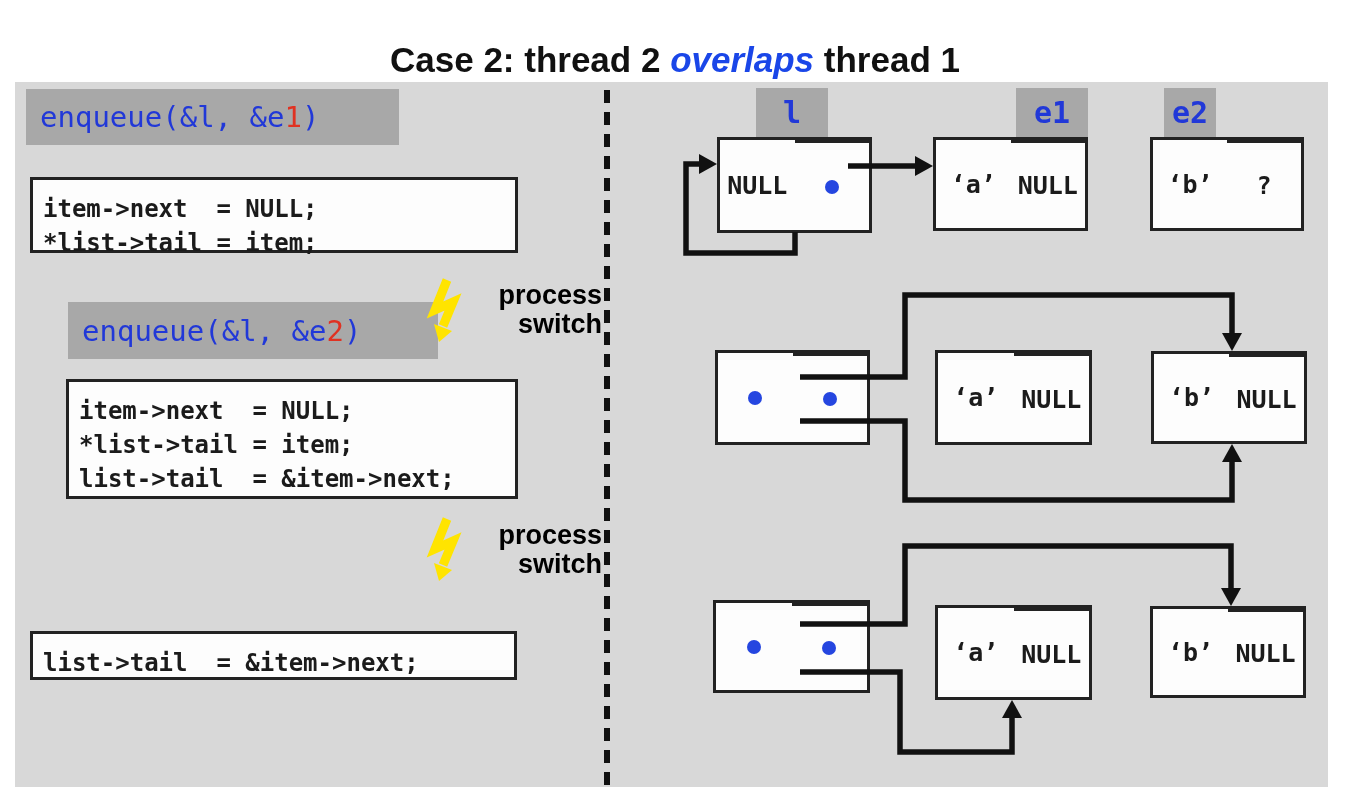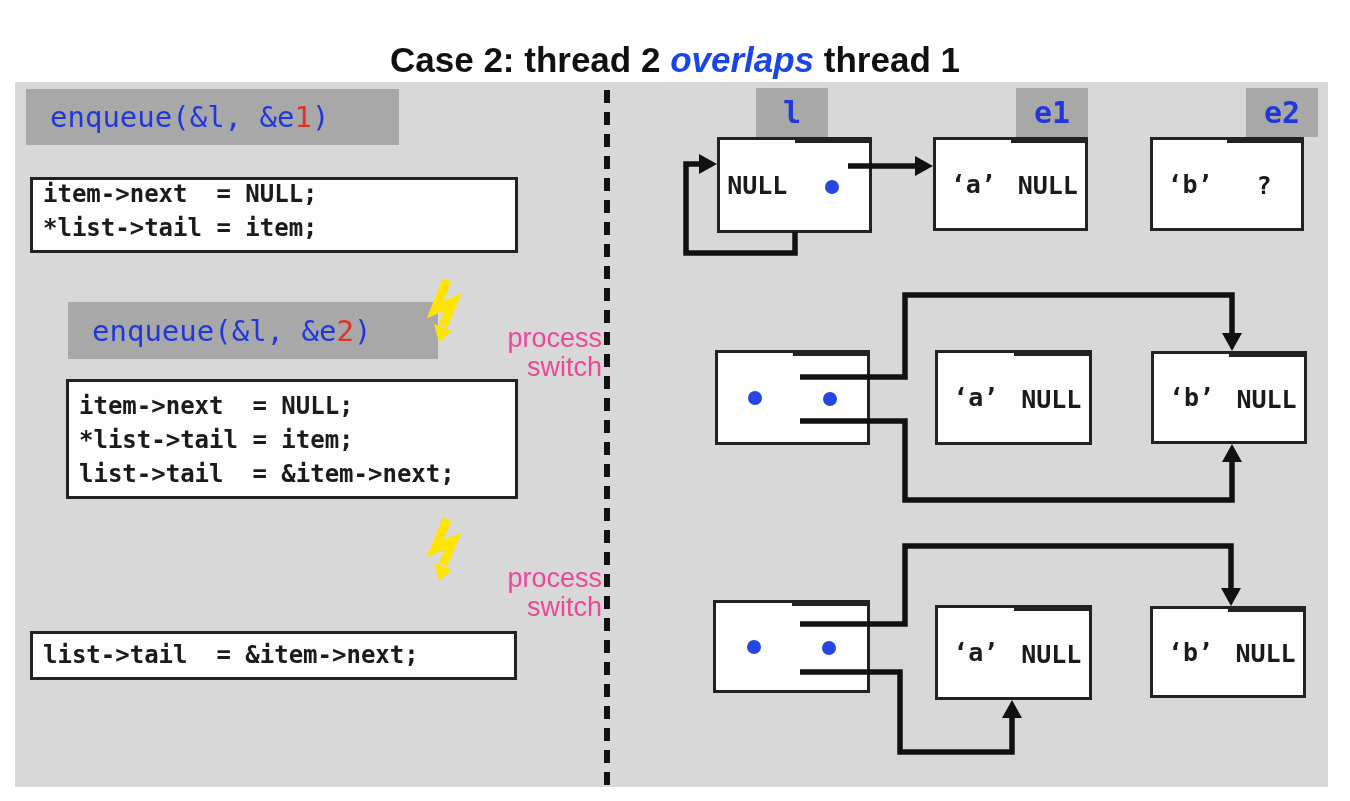--- a/index.html
+++ b/index.html
@@ -13,32 +13,32 @@
 
   
   #panel{left:15px;top:82px;width:1313px;height:705px;background:#d8d8d8;}
 
   
   #divider{left:604px;top:90px;width:6px;height:695px;
     background:repeating-linear-gradient(to bottom,#111 0 13px,transparent 13px 22px);}
 
   
   .call-hdr{background:#a8a8a8;color:#2138d8;font-family:"DejaVu Sans Mono",monospace;
-    font-size:29px;display:flex;align-items:center;padding-left:24px;box-sizing:border-box;}
+    font-size:29px;display:flex;align-items:center;padding-left:14px;box-sizing:border-box;}
   .call-hdr .red{color:#e03222;}
   .call-hdr span{white-space:pre;}
 
   
   .code-box{background:#fdfdfd;border:3px solid #222;box-sizing:border-box;
     font-family:"DejaVu Sans Mono",monospace;font-size:24px;font-weight:bold;color:#1b1b1b;
-    padding:5px 10px;display:flex;flex-direction:column;justify-content:flex-end;}
+    padding:12px 10px;display:flex;flex-direction:column;justify-content:flex-start;}
   .code-box .ln{white-space:pre;line-height:34px;}
 
   
-  .ps-text{width:124px;text-align:right;color:#ec4899;font-weight:normal;font-size:27px;line-height:29px;margin-top:43px;}
+  .ps-text{width:124px;text-align:right;color:#000000;font-weight:bold;font-size:27px;line-height:29px;}
 
   
   .mem-box{background:#fdfdfd;border:3px solid #222;box-sizing:border-box;display:flex;flex-direction:row;}
   .mem-cell{flex:1;display:flex;align-items:center;justify-content:center;
     font-family:"DejaVu Sans Mono",monospace;font-size:25px;font-weight:bold;color:#1b1b1b;}
   .mem-cell + .mem-cell{border-top:3px solid #222;}
   .dot{width:14px;height:14px;border-radius:50%;background:#2546e0;display:inline-block;}
 
   
   .var-tab{background:#a8a8a8;color:#2138d8;font-family:"DejaVu Sans Mono",monospace;
@@ -97,21 +97,21 @@
     <div>process</div>
     <div>switch</div>
   </div>
 
   <div class="abs code-box" style="left:30px;top:631px;width:487px;height:49px;">
     <div class="ln">list-&gt;tail  = &amp;item-&gt;next;</div>
   </div>
 
   <div class="abs var-tab" style="left:756px;top:88px;width:72px;height:49px;">l</div>
   <div class="abs var-tab" style="left:1016px;top:88px;width:72px;height:49px;">e1</div>
-  <div class="abs var-tab" style="left:1246px;top:88px;width:72px;height:49px;">e2</div>
+  <div class="abs var-tab" style="left:1164px;top:88px;width:52px;height:49px;">e2</div>
 
   <div class="abs mem-box" style="left:717px;top:137px;width:155px;height:96px;">
     <div class="mem-cell">NULL</div>
     <div class="mem-cell">
         <span class="dot"></span>
       </div>
   </div>
   <div class="abs mem-box" style="left:933px;top:137px;width:155px;height:94px;">
     <div class="mem-cell">‘a’</div>
     <div class="mem-cell">NULL</div>

